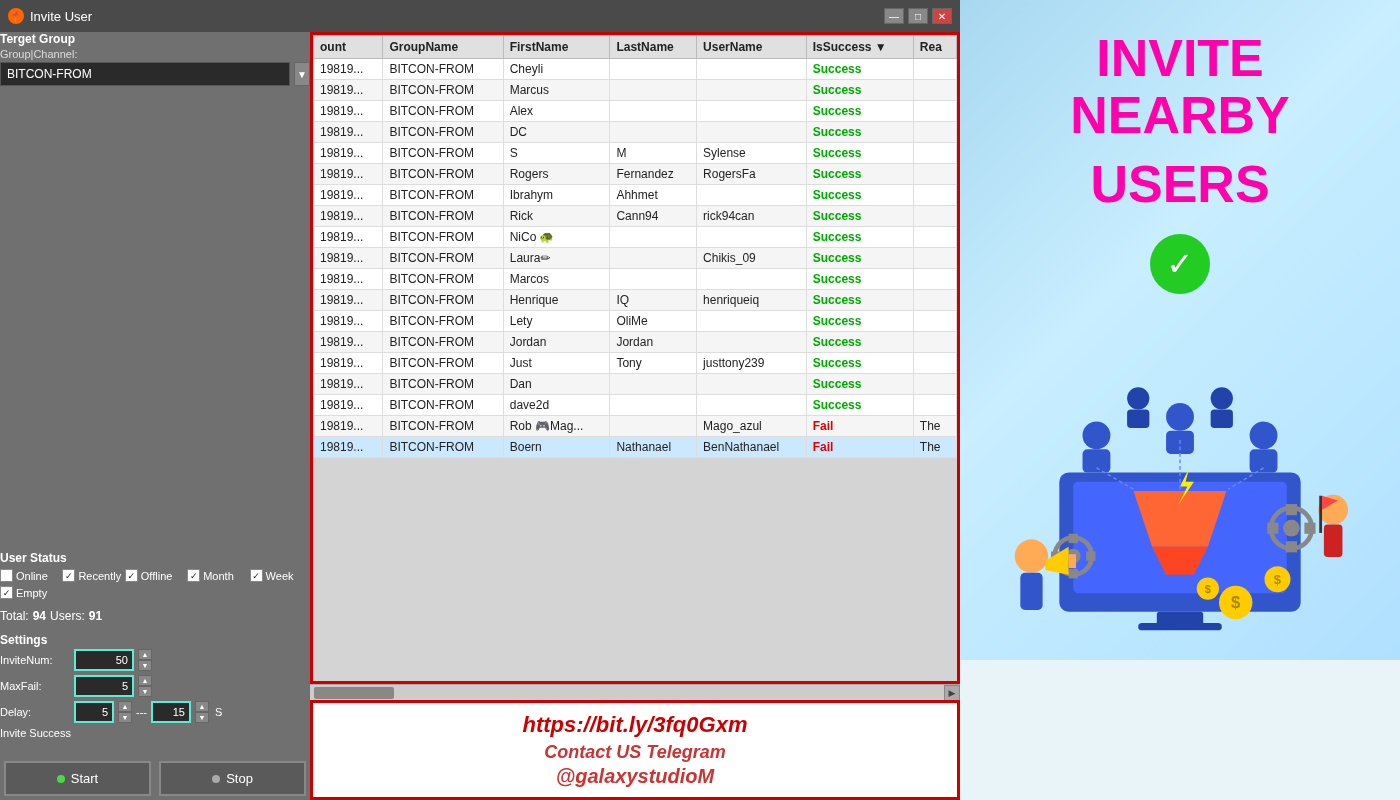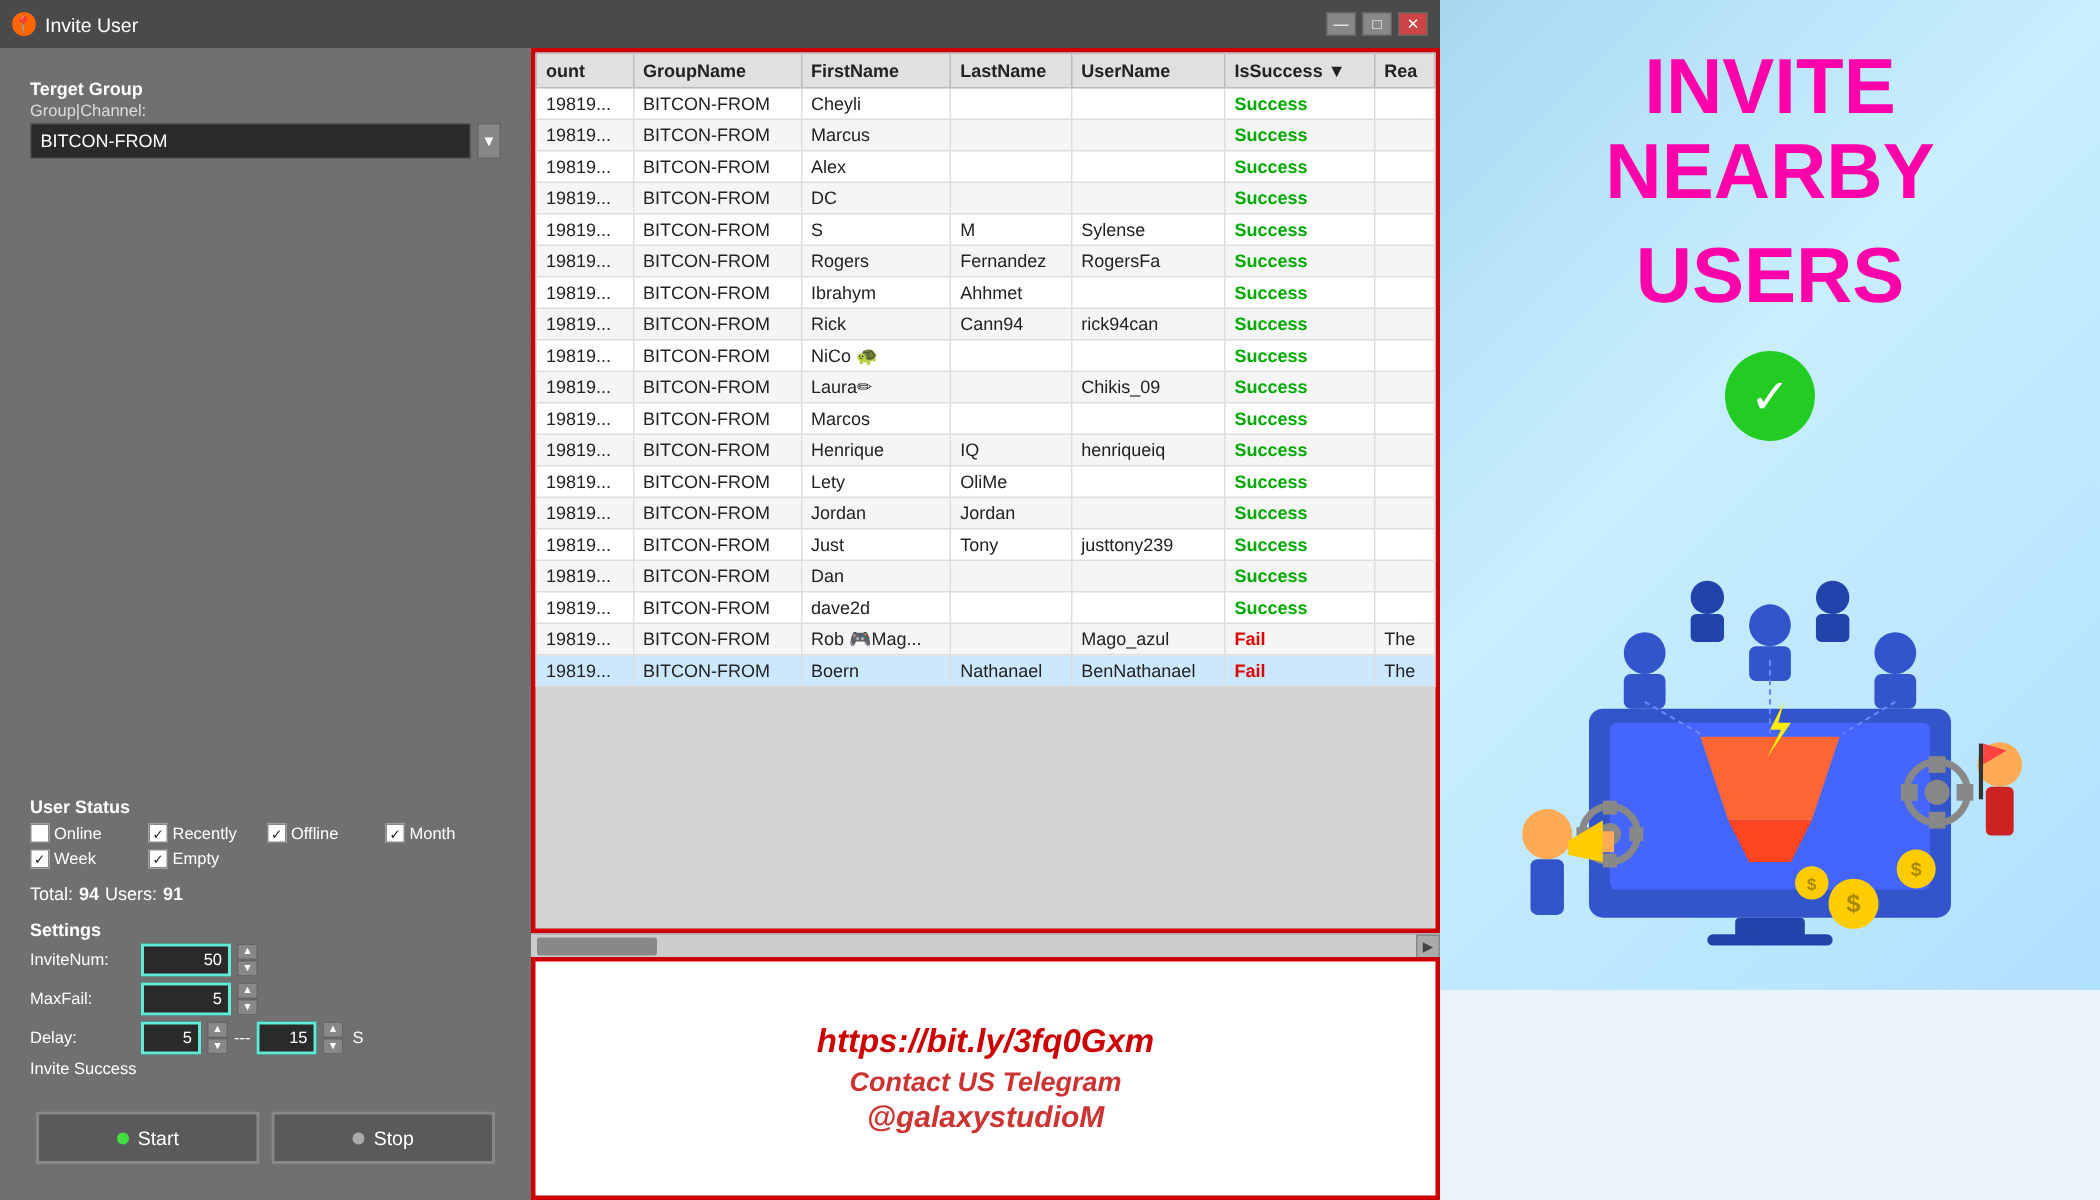--- a/index.html
+++ b/index.html
@@ -55,25 +55,25 @@
     .title-btn.close { background: #cc4444; }
 
     .window-body {
       display: flex;
       flex: 1;
       overflow: hidden;
     }
 
     
     .sidebar {
-      width: 354px;
+      width: 310px;
       background: #707070;
       display: flex;
       flex-direction: column;
-      padding: 20px;
+      padding: 0;
       gap: 6px;
       flex-shrink: 0;
     }
 
     .section-label {
       color: white;
       font-size: 12px;
       font-weight: bold;
       margin-bottom: 2px;
     }
@@ -112,21 +112,21 @@
       flex: 1;
       min-height: 80px;
     }
 
     .user-status-section {
       background: transparent;
     }
 
     .checkbox-grid {
       display: grid;
-      grid-template-columns: 1fr 1fr 1fr 1fr;
+      grid-template-columns: 1fr 1fr 1fr 1fr 1fr;
       gap: 4px 2px;
       margin-top: 4px;
     }
 
     .checkbox-item {
       display: flex;
       align-items: center;
       gap: 3px;
       color: white;
       font-size: 11px;
@@ -297,21 +297,21 @@
       border: 1px solid #ddd;
       padding: 3px 6px;
       color: #222;
       white-space: nowrap;
     }
     td.success { color: #00aa00; font-weight: bold; }
     td.fail { color: #dd0000; font-weight: bold; }
 
     
     .bottom-area {
-      height: 162px;
+      height: 100px;
       border: 3px solid #cc0000;
       background: white;
       display: flex;
       align-items: center;
       justify-content: center;
       position: relative;
       overflow: hidden;
     }
     .promo-overlay {
       text-align: center;

